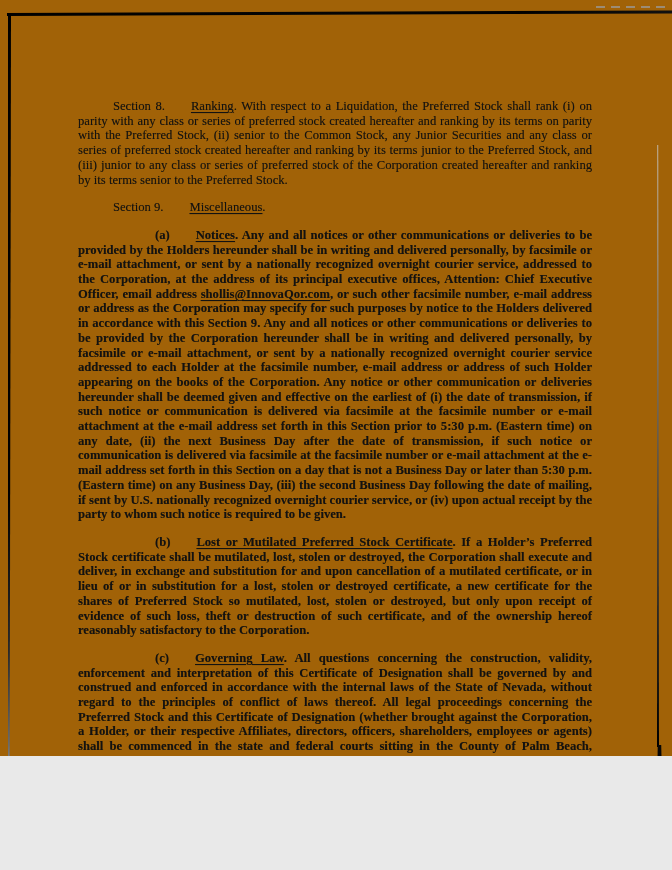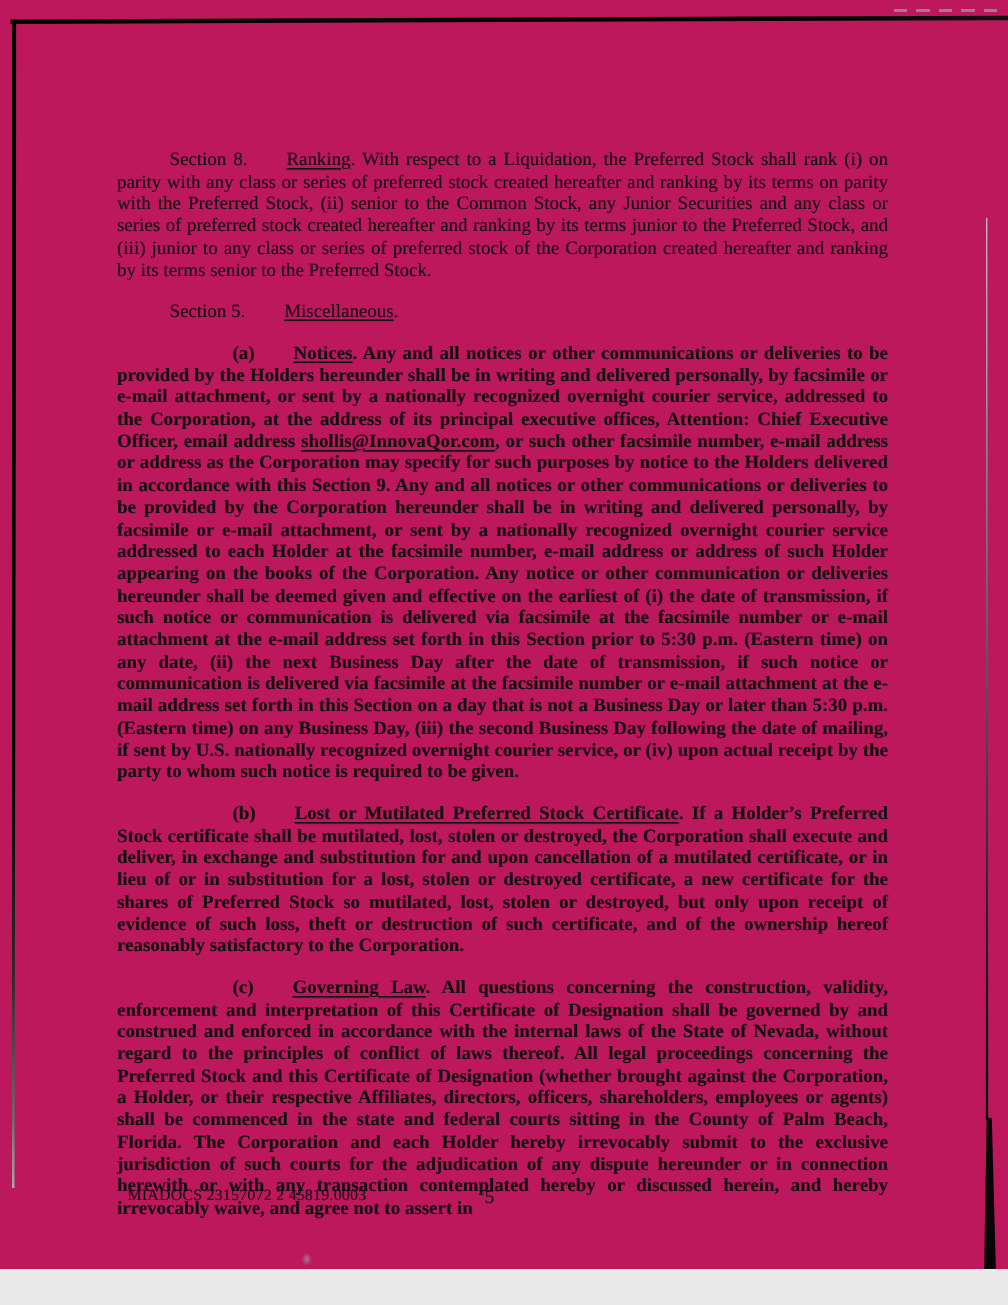--- a/index.html
+++ b/index.html
@@ -3,22 +3,22 @@
 <meta charset="utf-8">
 <style>
   html,body{margin:0;padding:0;}
   body{
     width:672px;height:870px;
     background:#e9e9e9;
     font-family:"Liberation Serif","DejaVu Serif",serif;
   }
   .page{
     position:relative;
-    width:672px;height:846px;
-    background:#be185d;
+    width:672px;height:756px;
+    background:#a16207;
     overflow:hidden;
     color:#121212;
   }
   
   .art{position:absolute;pointer-events:none;}
   .top-border{
     left:7px;top:13px;width:665px;height:3px;
     background:linear-gradient(to right,#000 0%,#050505 55%,#000 78%,#111 100%);
     transform:rotate(-0.22deg);transform-origin:left center;
   }
@@ -87,21 +87,21 @@
   <div class="art left-border"></div>
   <div class="art right-thin"></div>
   <div class="art right-thick"></div>
   <div class="art bottom-line"></div>
   <div class="art smudge"></div>
 
   <div class="doc">
 
     <p class="section"><span>Section 8.</span><span class="tab"></span><span class="u">Ranking</span><span>. With respect to a Liquidation, the Preferred Stock shall rank (i) on parity with any class or series of preferred stock created hereafter and ranking by its terms on parity with the Preferred Stock, (ii) senior to the Common Stock, any Junior Securities and any class or series of preferred stock created hereafter and ranking by its terms junior to the Preferred Stock, and (iii) junior to any class or series of preferred stock of the Corporation created hereafter and ranking by its terms senior to the Preferred Stock.</span></p>
 
-    <p class="section"><span>Section 5.</span><span class="tab"></span><span class="u">Miscellaneous</span><span>.</span></p>
+    <p class="section"><span>Section 9.</span><span class="tab"></span><span class="u">Miscellaneous</span><span>.</span></p>
 
     <p class="sub"><span>(a)</span><span class="tab"></span><span class="u">Notices</span><span>. Any and all notices or other communications or deliveries to be provided by the Holders hereunder shall be in writing and delivered personally, by facsimile or e-mail attachment, or sent by a nationally recognized overnight courier service, addressed to the Corporation, at the address of its principal executive offices, Attention: Chief Executive Officer, email address </span><span class="u">shollis@InnovaQor.com</span><span>, or such other facsimile number, e-mail address or address as the Corporation may specify for such purposes by notice to the Holders delivered in accordance with this Section 9. Any and all notices or other communications or deliveries to be provided by the Corporation hereunder shall be in writing and delivered personally, by facsimile or e-mail attachment, or sent by a nationally recognized overnight courier service addressed to each Holder at the facsimile number, e-mail address or address of such Holder appearing on the books of the Corporation. Any notice or other communication or deliveries hereunder shall be deemed given and effective on the earliest of (i) the date of transmission, if such notice or communication is delivered via facsimile at the facsimile number or e-mail attachment at the e-mail address set forth in this Section prior to 5:30 p.m. (Eastern time) on any date, (ii) the next Business Day after the date of transmission, if such notice or communication is delivered via facsimile at the facsimile number or e-mail attachment at the e-mail address set forth in this Section on a day that is not a Business Day or later than 5:30 p.m. (Eastern time) on any Business Day, (iii) the second Business Day following the date of mailing, if sent by U.S. nationally recognized overnight courier service, or (iv) upon actual receipt by the party to whom such notice is required to be given.</span></p>
 
     <p class="sub"><span>(b)</span><span class="tab"></span><span class="u">Lost or Mutilated Preferred Stock Certificate</span><span>. If a Holder’s Preferred Stock certificate shall be mutilated, lost, stolen or destroyed, the Corporation shall execute and deliver, in exchange and substitution for and upon cancellation of a mutilated certificate, or in lieu of or in substitution for a lost, stolen or destroyed certificate, a new certificate for the shares of Preferred Stock so mutilated, lost, stolen or destroyed, but only upon receipt of evidence of such loss, theft or destruction of such certificate, and of the ownership hereof reasonably satisfactory to the Corporation.</span></p>
 
     <p class="sub"><span>(c)</span><span class="tab"></span><span class="u">Governing Law</span><span>. All questions concerning the construction, validity, enforcement and interpretation of this Certificate of Designation shall be governed by and construed and enforced in accordance with the internal laws of the State of Nevada, without regard to the principles of conflict of laws thereof. All legal proceedings concerning the Preferred Stock and this Certificate of Designation (whether brought against the Corporation, a Holder, or their respective Affiliates, directors, officers, shareholders, employees or agents) shall be commenced in the state and federal courts sitting in the County of Palm Beach, Florida. The Corporation and each Holder hereby irrevocably submit to the exclusive jurisdiction of such courts for the adjudication of any dispute hereunder or in connection herewith or with any transaction contemplated hereby or discussed herein, and hereby irrevocably waive, and agree not to assert in</span></p>
 
   </div>
 
   <div class="footer-id">MIADOCS 23157072 2 45819.0003</div>

